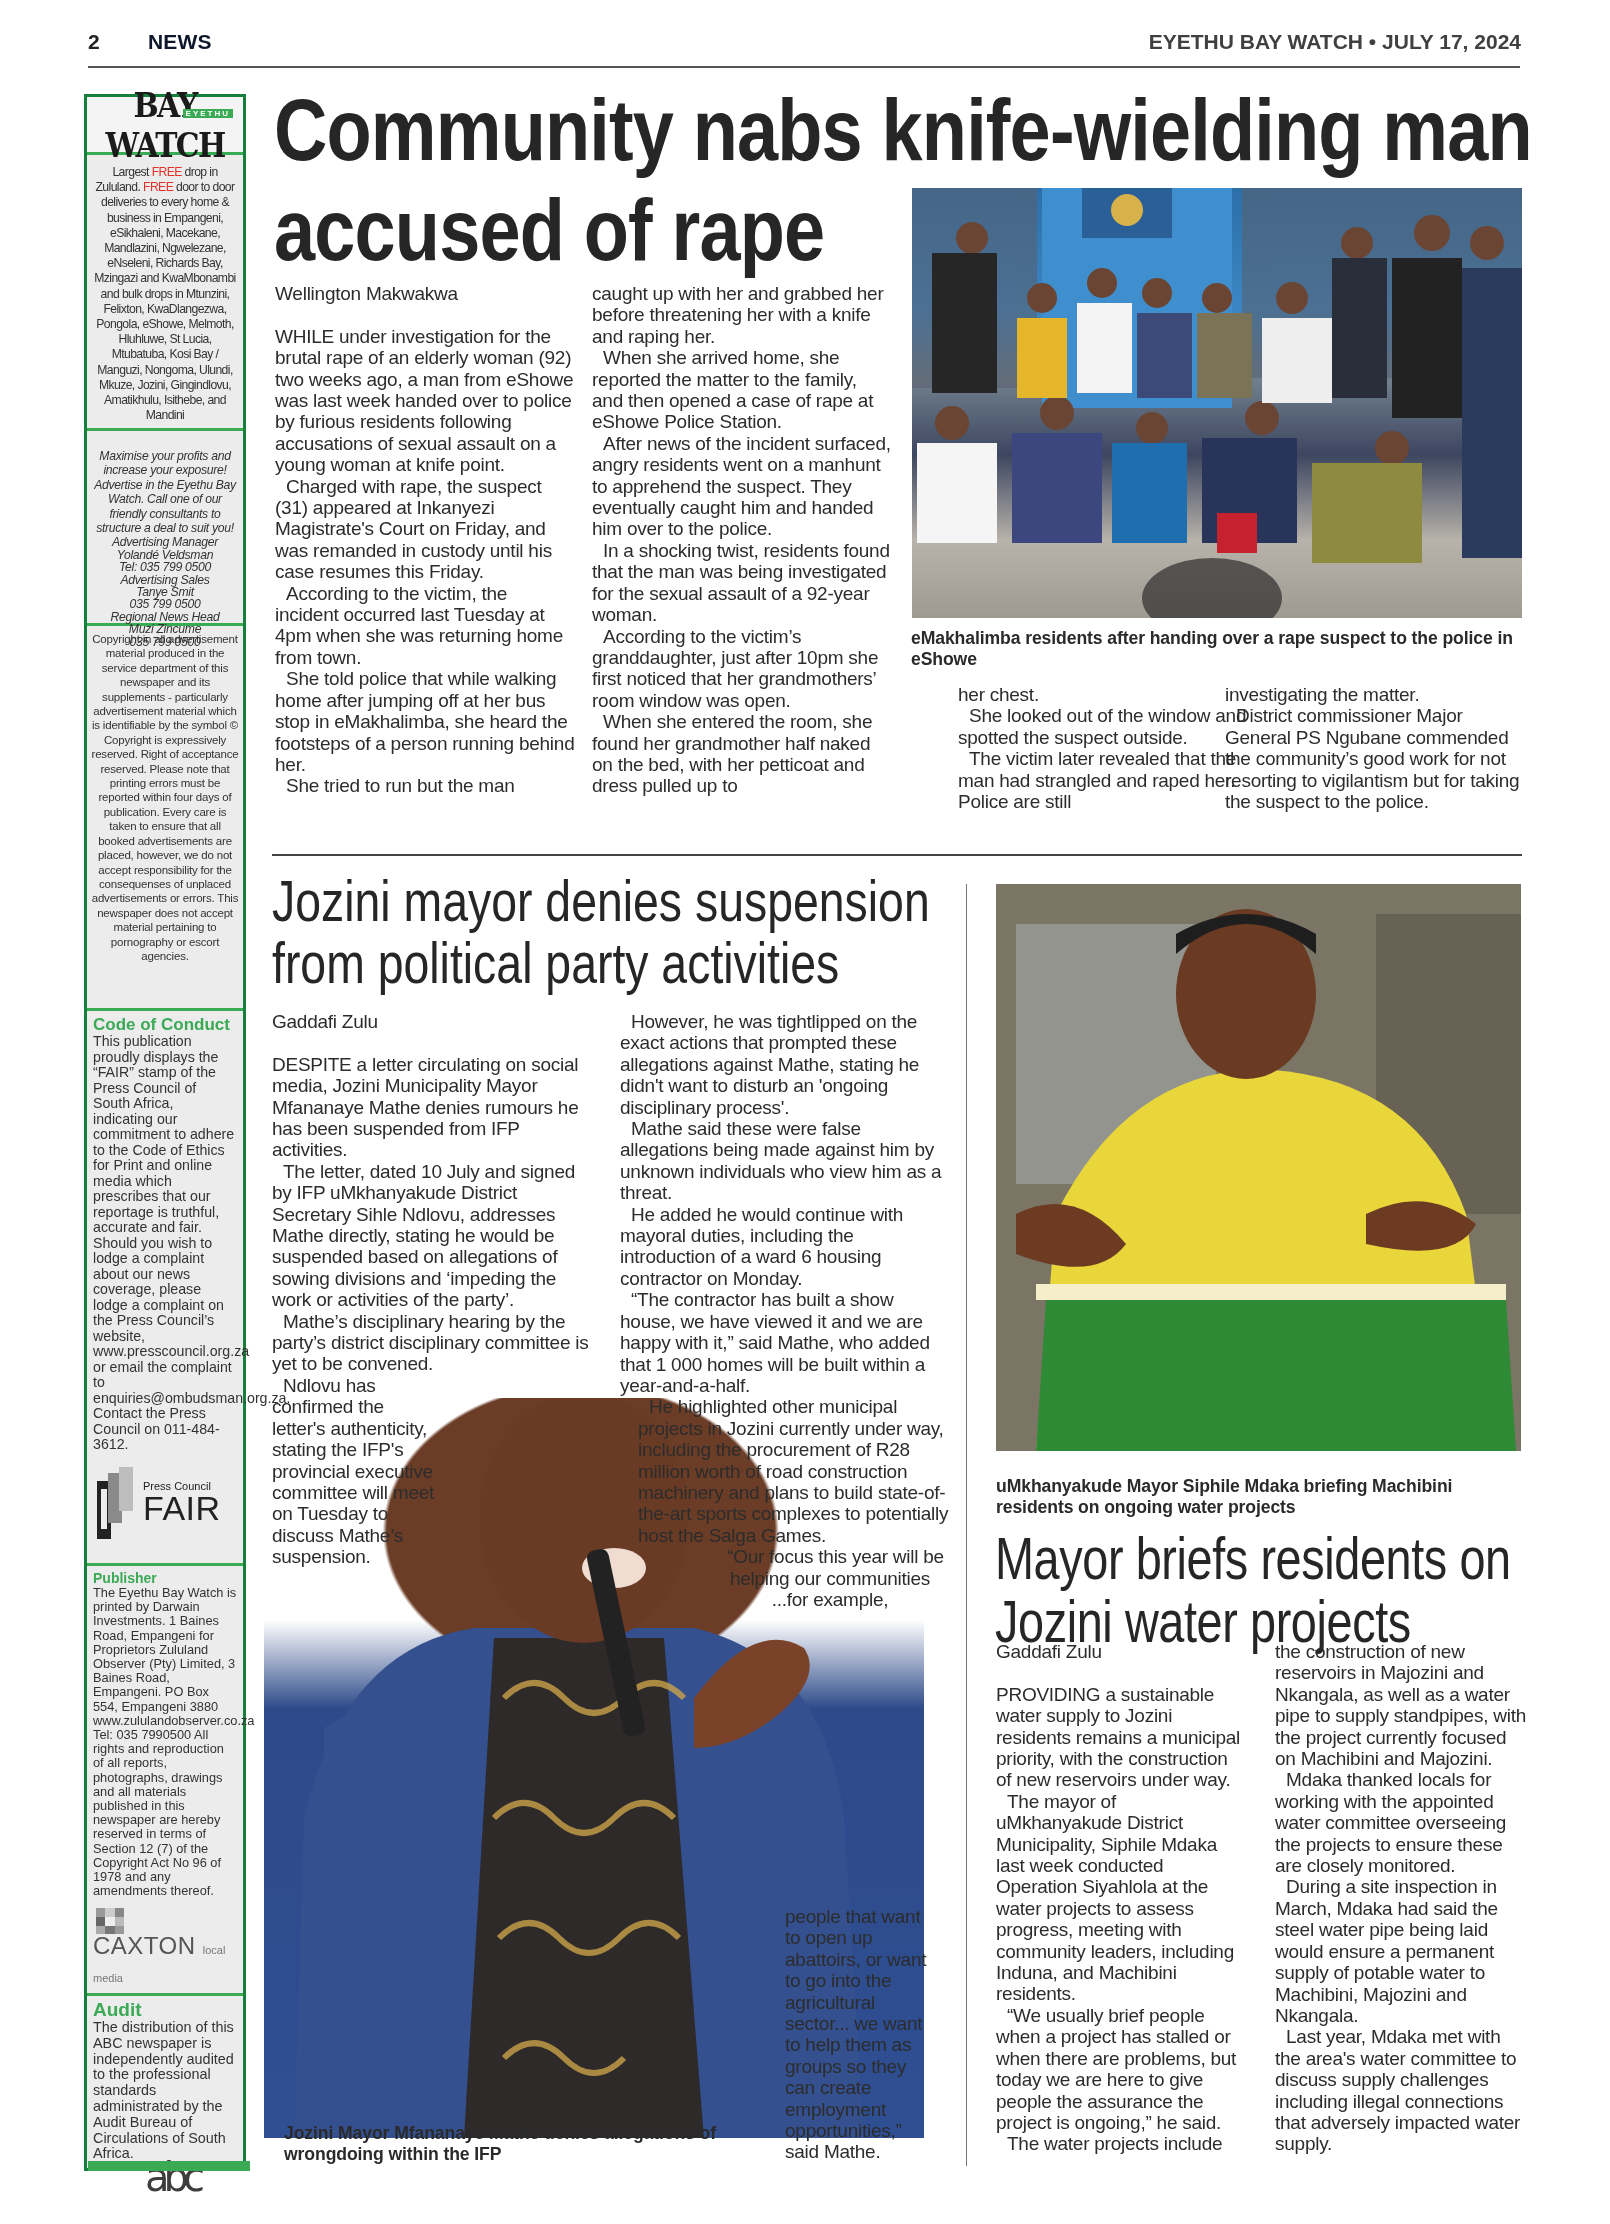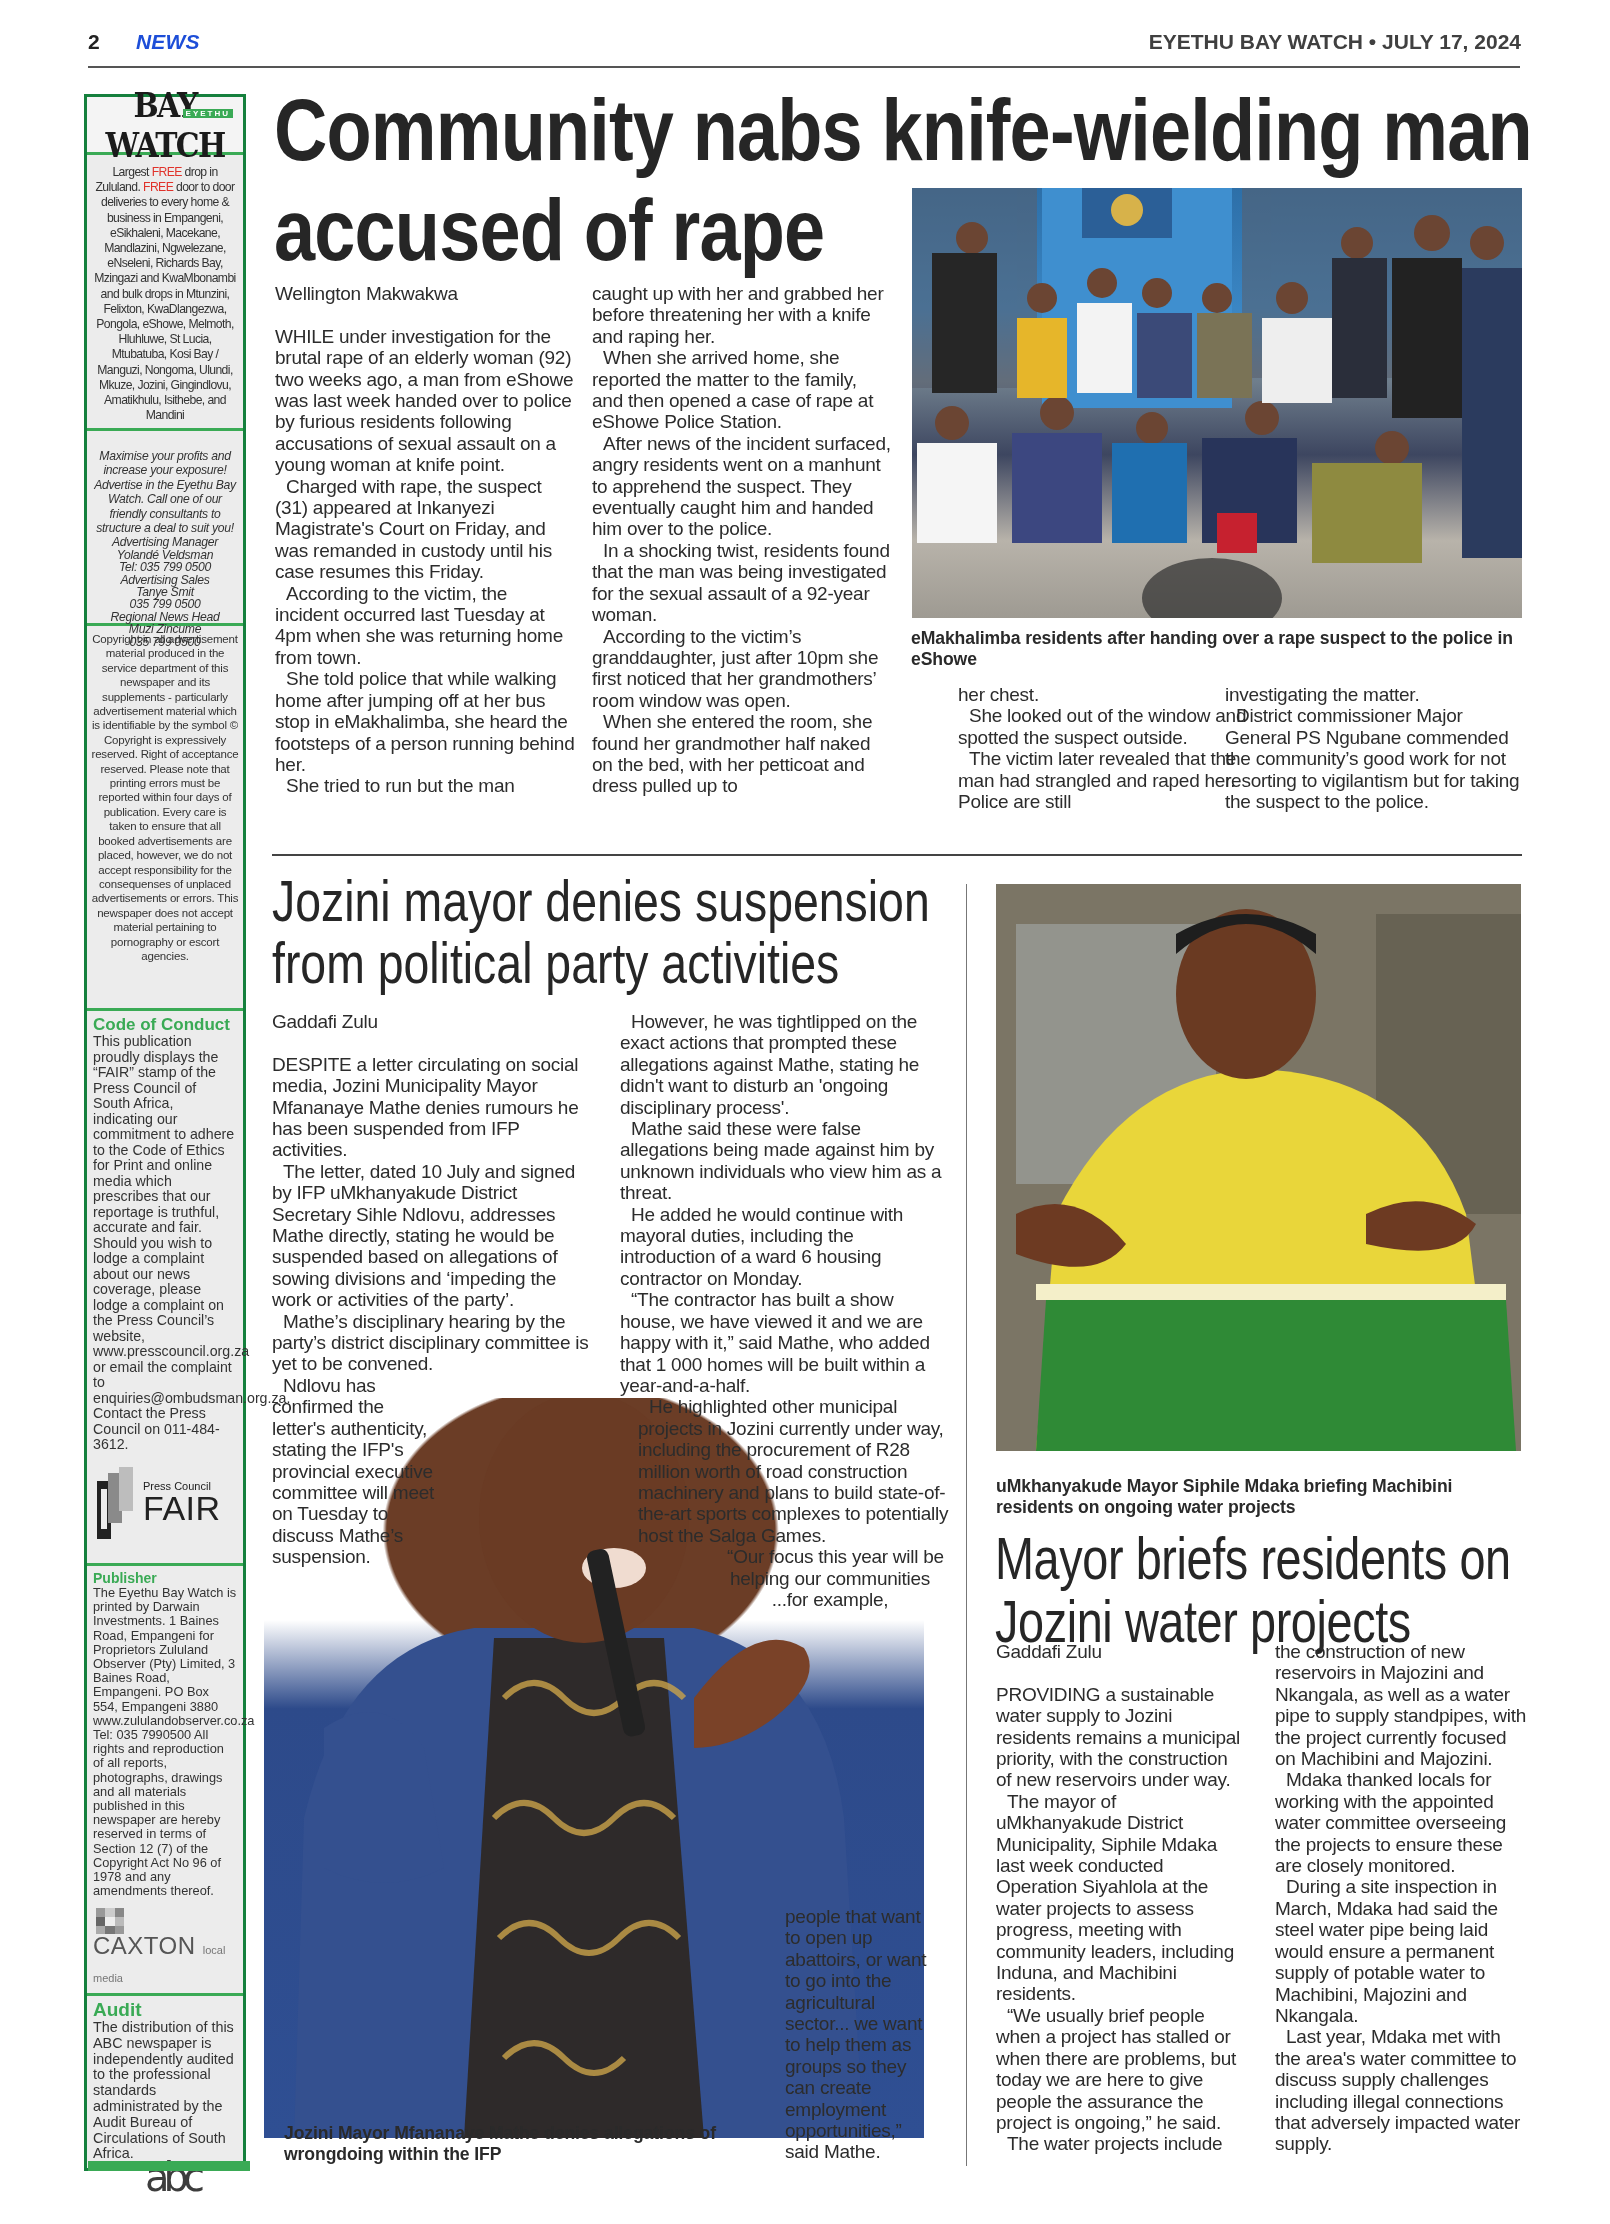--- a/index.html
+++ b/index.html
@@ -3,21 +3,21 @@
 <meta charset="utf-8">
 <style>
   * { box-sizing: border-box; margin: 0; padding: 0; }
   html, body { width: 1610px; height: 2224px; background: #ffffff; overflow: hidden; }
   body { position: relative; font-family: "Liberation Sans", sans-serif; color: #2a2a2a; }
 
   .abs { position: absolute; }
 
   
   .page-num { left: 88px; top: 30px; font-size: 21px; font-weight: bold; color: #222; }
-  .section { left: 136px; top: 30px; font-size: 21px; font-weight: bold; color: #1d4ed8; letter-spacing: 0.2px; font-style: italic; }
+  .section { left: 148px; top: 30px; font-size: 21px; font-weight: bold; color: #0f172a; letter-spacing: 0.2px; }
   .pub-date { right: 89px; top: 30px; font-size: 21px; font-weight: bold; color: #404040; }
   .top-rule { left: 88px; top: 66px; width: 1432px; height: 2px; background: #555; }
 
   
   .sidebar { left: 84px; top: 94px; width: 162px; height: 2077px; border: 3px solid #15803d; background: #ececec; }
   .sb-block { border-bottom: 3px solid #3aaa55; padding: 4px 4px; text-align: center; color: #333; }
   .sb-logo { height: 58px; background: #f4f4f4; display: flex; align-items: center; justify-content: center; position: relative; padding: 0; }
   .sb-logo .bay { font-family: "DejaVu Serif", serif; font-weight: 900; font-size: 34px; color: #1b1b1b; letter-spacing: -2px; transform: scaleX(0.88); }
   .sb-logo .eyethu { position: absolute; right: 10px; top: 12px; background: #3aaa55; color: #fff; font-size: 8px; font-weight: bold; padding: 0 3px; letter-spacing: 2px; }
   .sb-areas { font-size: 12.2px; line-height: 15.2px; letter-spacing: -0.6px; padding: 10px 3px 8px; height: 276px; }

